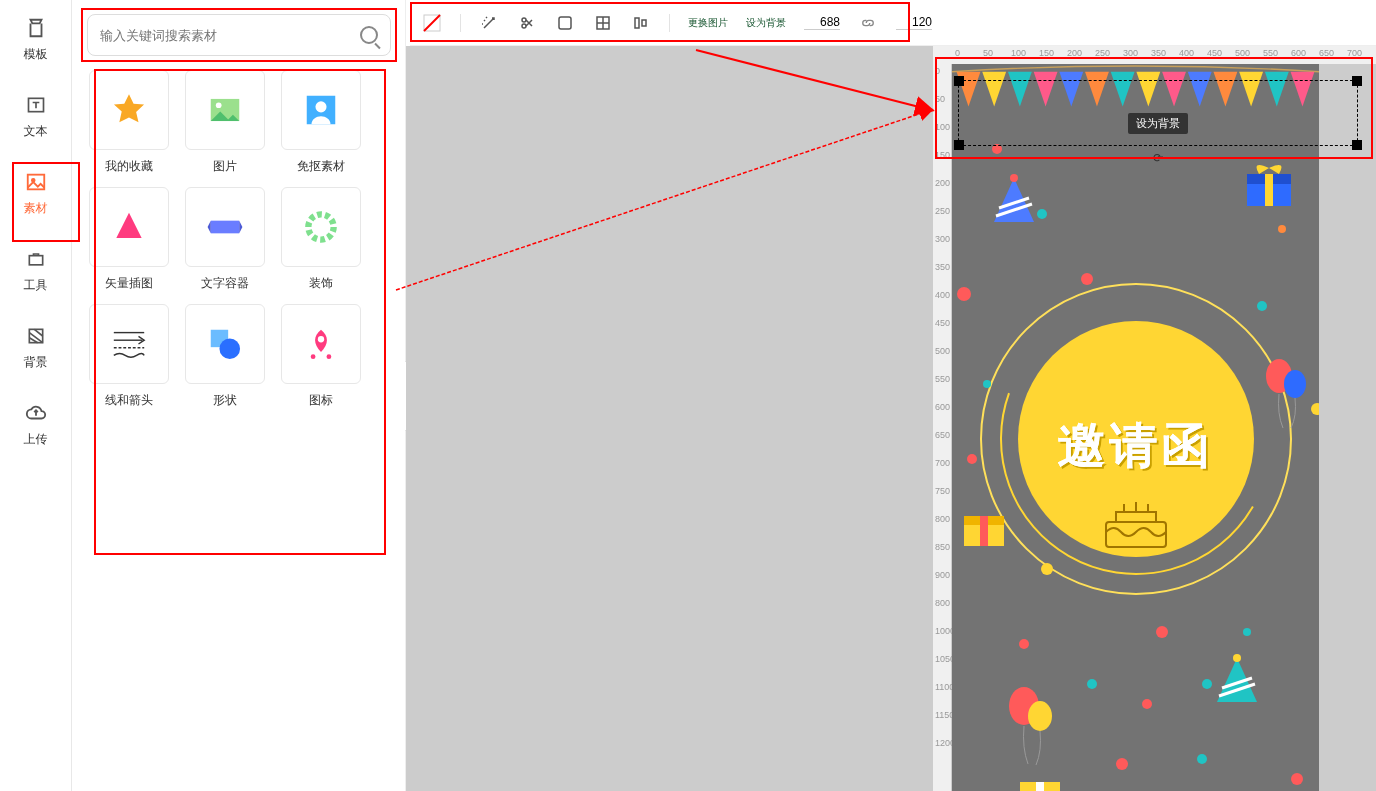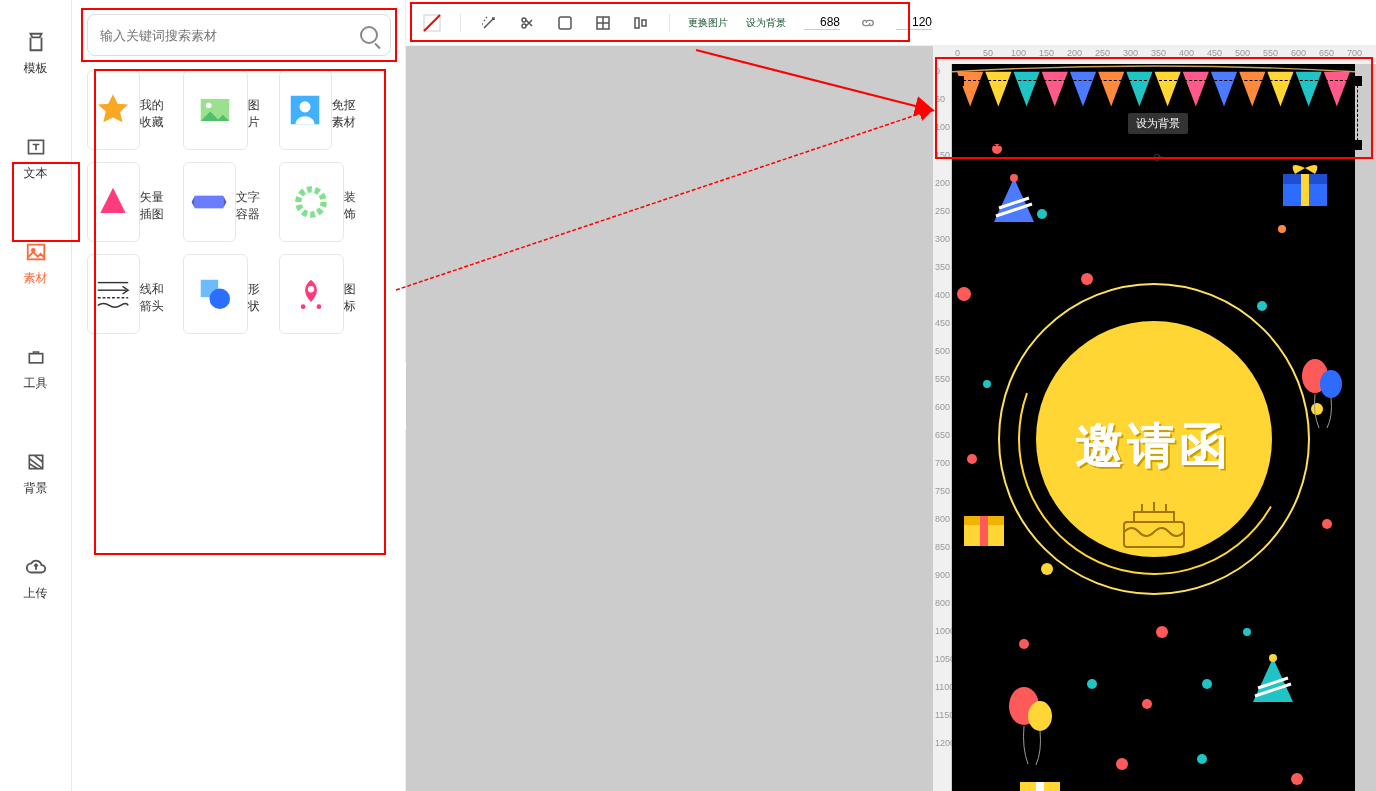--- a/index.html
+++ b/index.html
@@ -1,48 +1,48 @@
 <!DOCTYPE html>
 <html><head>
   <meta charset="utf-8">
   <style>
     *{box-sizing:border-box;margin:0;padding:0}
     body{font-family:-apple-system,"PingFang SC","Microsoft YaHei",sans-serif;font-size:12px;color:#333;background:#fff;width:1376px;height:791px;position:relative;overflow:hidden}
     .sidebar{position:absolute;left:0;top:0;width:72px;height:791px;background:#fff;border-right:1px solid #e8e8e8;z-index:5}
-    .sidebar-item{display:flex;flex-direction:column;align-items:center;padding:28px 0;cursor:pointer;border-bottom:0}
+    .sidebar-item{display:flex;flex-direction:column;align-items:center;padding:14px 0;cursor:pointer;border-bottom:0}
     .sidebar-item .ic{display:flex;align-items:center;justify-content:center;height:28px;width:28px;font-size:20px;color:#555}
     .sidebar-item.active{color:#ff6a3a}
     .sidebar-item.active .ic{color:#ff6a3a}
     .sidebar-item .lbl{margin-top:4px;font-size:12px}
     .sidebar-frame{position:absolute;left:12px;top:162px;width:68px;height:80px;border:2px solid #f00;z-index:50;pointer-events:none}
     .panel{position:absolute;left:73px;top:0;width:333px;height:791px;background:#fff;border-right:1px solid #eee}
     .search-wrap{margin:14px;position:relative}
     .search-frame{position:absolute;left:-6px;top:-6px;right:-6px;bottom:-6px;border:2px solid #f00;pointer-events:none;z-index:50}
     .search{display:flex;align-items:center;height:42px;border:1px solid #ddd;border-radius:8px;padding:0 12px}
     .search input{flex:1;border:none;outline:none;font-size:13px;background:transparent}
     .search .sg{width:18px;height:18px;border:2px solid #888;border-radius:50%;position:relative}
     .search .sg:after{content:"";position:absolute;right:-5px;bottom:-5px;width:7px;height:2px;background:#888;transform:rotate(45deg)}
     .cat-frame{position:absolute;left:94px;top:69px;width:292px;height:486px;border:2px solid #f00;pointer-events:none;z-index:50}
     .cat-grid{display:flex;flex-wrap:wrap;gap:12px;padding:0 14px;margin-top:10px}
-    .cat{width:84px;display:flex;flex-direction:row;align-items:center;cursor:pointer}
+    .cat{width:84px;display:flex;flex-direction:column;align-items:center;cursor:pointer}
     .cat-tile{width:80px;height:80px;border:1px solid #e7e7e7;border-radius:6px;display:flex;align-items:center;justify-content:center;background:#fff}
     .cat-lbl{margin-top:8px;font-size:12px;color:#333}
     .panel-handle{position:absolute;right:-18px;top:50%;transform:translateY(-50%);width:18px;height:70px;background:#fff;border:1px solid #e3e3e3;border-left:none;border-radius:0 10px 10px 0;display:flex;align-items:center;justify-content:center;color:#bbb;font-size:10px}
     .toolbar{position:absolute;left:410px;top:0;height:46px;right:0;background:#fff;border-bottom:1px solid #eee;display:flex;align-items:center;padding:0 12px;gap:18px}
     .toolbar-frame{position:absolute;left:410px;top:2px;width:500px;height:40px;border:2px solid #f00;pointer-events:none;z-index:60}
     .tb-btn{display:flex;align-items:center;justify-content:center;width:20px;height:20px;cursor:pointer;color:#666}
     .tb-sep{width:1px;height:18px;background:#e3e3e3}
     .tb-txt{font-size:10px;color:#14532d;cursor:pointer}
     .size-in{width:36px;border:none;border-bottom:1px solid #ccc;text-align:right;font-size:12px;outline:none;background:transparent}
     .canvas-area{position:absolute;left:406px;top:46px;right:0;bottom:0;background:#ccc;overflow:hidden}
     .ruler-h{position:absolute;left:527px;top:0;right:0;height:18px;background:#f0f0f0;font-size:9px;color:#999}
     .ruler-h span{position:absolute;top:2px}
     .ruler-v{position:absolute;left:527px;top:0;width:18px;bottom:0;background:#f0f0f0;font-size:9px;color:#999}
     .ruler-v span{position:absolute;left:2px;writing-mode:horizontal-tb}
-    .artboard{position:absolute;left:546px;top:18px;width:403px;bottom:0;background:#000000}
+    .artboard{position:absolute;left:546px;top:18px;width:367px;bottom:0;background:#737373}
     .selection-frame{position:absolute;left:935px;top:57px;width:438px;height:102px;border:2px solid #f00;pointer-events:none;z-index:60}
     .sel{position:absolute;top:34px;left:552px;width:400px;height:66px;border:1px dashed #000;z-index:55}
     .sel .h{width:10px;height:10px;background:#000;position:absolute}
     .sel .h.tl{left:-5px;top:-5px}.sel .h.tr{right:-5px;top:-5px}.sel .h.bl{left:-5px;bottom:-5px}.sel .h.br{right:-5px;bottom:-5px}
     .sel .rot{position:absolute;left:50%;bottom:-20px;transform:translateX(-50%);color:#333;font-size:12px}
     .sel .tip{position:absolute;left:50%;top:32px;transform:translateX(-50%);background:#333;color:#fff;font-size:11px;padding:3px 8px;border-radius:2px}
     .bunting{position:absolute;top:0;left:0;right:0;height:58px}
     .bunting svg{width:100%;height:58px}
     .inv-title{position:absolute;left:50%;top:350px;transform:translateX(-50%);font-size:48px;font-weight:900;color:#fff;letter-spacing:4px;text-shadow:0 0 0 #fff,2px 2px 0 #c9a000}
     svg.big-circ{position:absolute;left:50%;top:210px;transform:translateX(-50%);}

